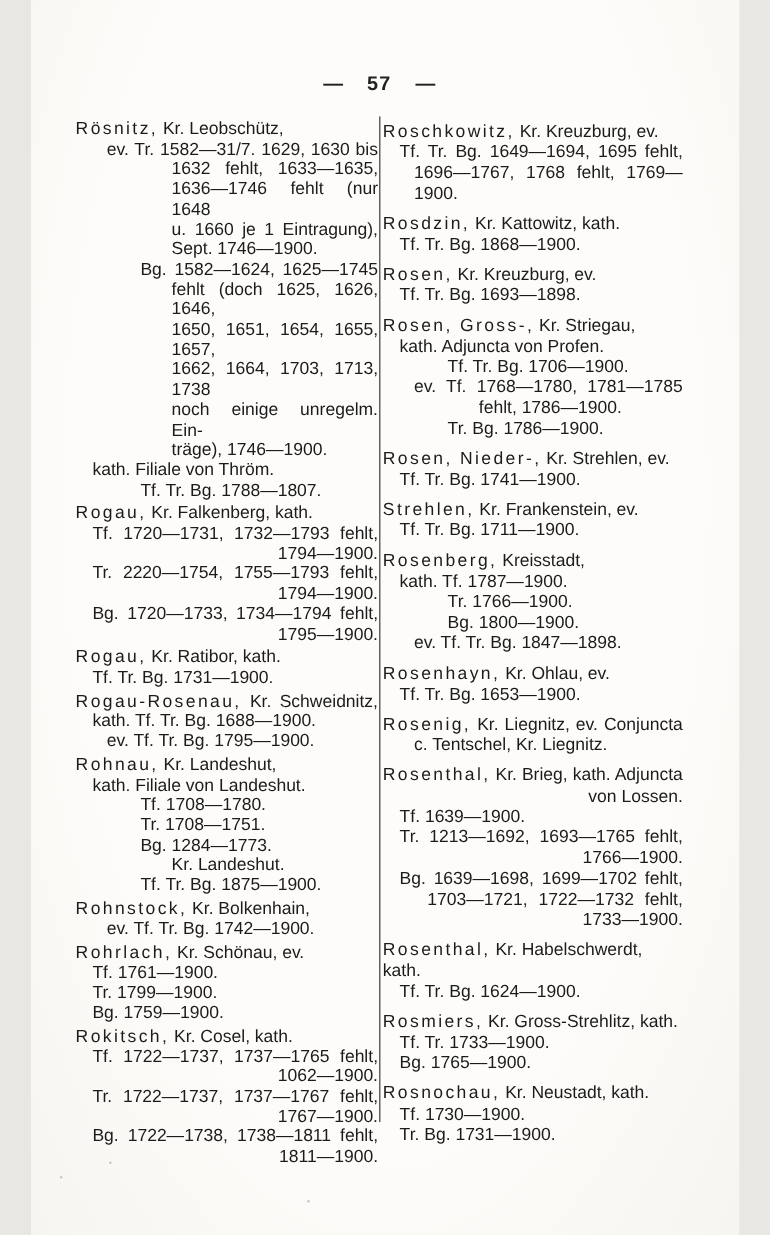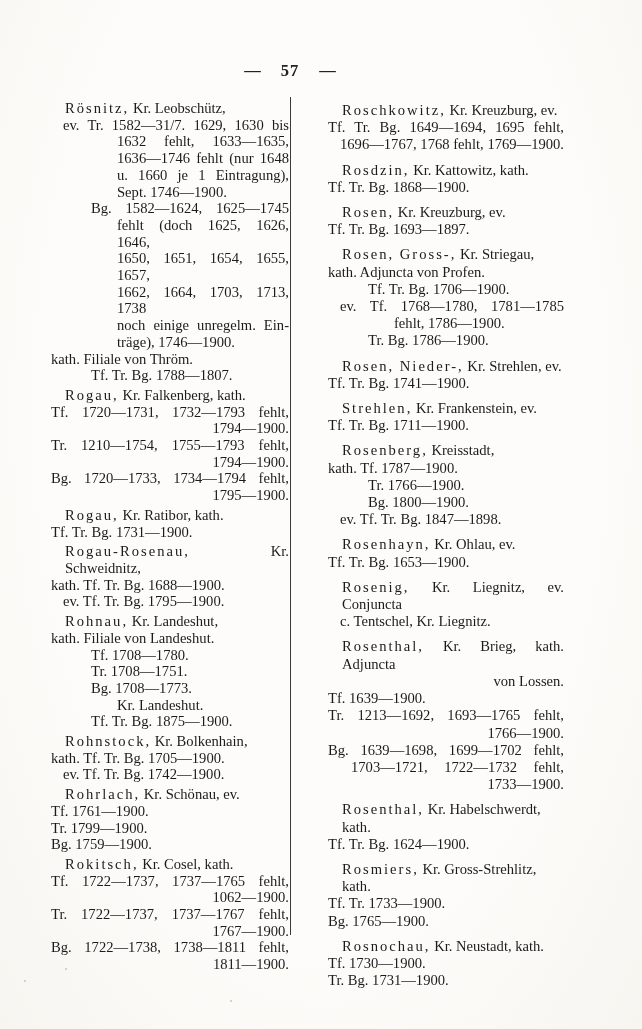--- a/index.html
+++ b/index.html
@@ -1,46 +1,46 @@
 <!DOCTYPE html>
 <html><head>
 <meta charset="utf-8">
 <style>
   html,body{margin:0;padding:0;background:#e9e7e2;}
   .page{
     position:relative;
-    width:642px;height:1029px;
+    width:590px;height:1029px;
     margin:0 auto;
     background:#fcfbf8;
     background-image:radial-gradient(ellipse at 50% 40%, #fdfcfa 60%, #f7f5f0 100%);
-    font-family:Liberation Serif, serif;
+    font-family:Liberation Sans, sans-serif;
     color:#1b1b1b;
     overflow:hidden;
   }
   .header{
     position:absolute;top:61px;left:0;width:580px;
     text-align:center;font-size:16.5px;font-weight:bold;
     color:#222;
   }
   .header .dash{letter-spacing:0;padding:0 2px;}
   .header .num{margin:0 18px;letter-spacing:1px;}
   .divider{
     position:absolute;left:290px;top:97px;width:1.4px;height:838px;
     background:#3b3b3b;
   }
   .col{position:absolute;font-size:14.6px;}
   .col-left{left:37px;top:100px;width:252px;}
-  .col-right{left:314px;top:102px;width:250px;}
+  .col-right{left:293px;top:102px;width:250px;}
   .ln{line-height:16.7px;white-space:normal;}
   .col-right .ln{line-height:17.2px;}
   .col-left .entry + .entry{margin-top:3px;}
   .col-right .entry + .entry{margin-top:8px;}
   .head{letter-spacing:2px;}
   .j{text-align:justify;text-align-last:justify;}
-  .i0{padding-left:0;margin-left:28px;}
+  .i0{padding-left:0;}
   .i1{padding-left:14px;}
   .i2{padding-left:26px;}
   .i3{padding-left:37px;text-align:right;}
   .i4{padding-left:54px;}
   .i5{padding-left:80px;}
   .speck{position:absolute;width:2px;height:2px;border-radius:50%;background:#777;opacity:.4;}
 </style>
 </head>
 <body>
 
@@ -66,46 +66,45 @@
         <div class="ln i5 j">1662, 1664, 1703, 1713, 1738</div>
         <div class="ln i5 j">noch einige unregelm. Ein-</div>
         <div class="ln i5">träge), 1746—1900.</div>
         <div class="ln i1">kath. Filiale von Thröm.</div>
         <div class="ln i4">Tf. Tr. Bg. 1788—1807.</div>
       </div>
       <div class="entry">
         <div class="ln i0"><span class="head">Rogau,</span> Kr. Falkenberg, kath.</div>
         <div class="ln i1 j">Tf. 1720—1731, 1732—1793 fehlt,</div>
         <div class="ln i3">1794—1900.</div>
-        <div class="ln i1 j">Tr. 1210—1754, 1755—1793 fehlt,</div>
+        <div class="ln i1 j">Tr. 2220—1754, 1755—1793 fehlt,</div>
         <div class="ln i3">1794—1900.</div>
         <div class="ln i1 j">Bg. 1720—1733, 1734—1794 fehlt,</div>
         <div class="ln i3">1795—1900.</div>
       </div>
       <div class="entry">
         <div class="ln i0"><span class="head">Rogau,</span> Kr. Ratibor, kath.</div>
         <div class="ln i1">Tf. Tr. Bg. 1731—1900.</div>
       </div>
       <div class="entry">
         <div class="ln i0 j"><span class="head">Rogau-Rosenau,</span> Kr. Schweidnitz,</div>
         <div class="ln i1">kath. Tf. Tr. Bg. 1688—1900.</div>
         <div class="ln i2">ev. Tf. Tr. Bg. 1795—1900.</div>
       </div>
       <div class="entry">
         <div class="ln i0"><span class="head">Rohnau,</span> Kr. Landeshut,</div>
         <div class="ln i1">kath. Filiale von Landeshut.</div>
         <div class="ln i4">Tf. 1708—1780.</div>
         <div class="ln i4">Tr. 1708—1751.</div>
-        <div class="ln i4">Bg. 1708—1773.</div>
+        <div class="ln i4">Bg. 1284—1773.</div>
         <div class="ln i5">Kr. Landeshut.</div>
         <div class="ln i4">Tf. Tr. Bg. 1875—1900.</div>
       </div>
       <div class="entry">
         <div class="ln i0"><span class="head">Rohnstock,</span> Kr. Bolkenhain,</div>
-        <div class="ln i1">kath. Tf. Tr. Bg. 1705—1900.</div>
         <div class="ln i2">ev. Tf. Tr. Bg. 1742—1900.</div>
       </div>
       <div class="entry">
         <div class="ln i0"><span class="head">Rohrlach,</span> Kr. Schönau, ev.</div>
         <div class="ln i1">Tf. 1761—1900.</div>
         <div class="ln i1">Tr. 1799—1900.</div>
         <div class="ln i1">Bg. 1759—1900.</div>
       </div>
       <div class="entry">
         <div class="ln i0"><span class="head">Rokitsch,</span> Kr. Cosel, kath.</div>
@@ -122,21 +121,21 @@
         <div class="ln i0"><span class="head">Roschkowitz,</span> Kr. Kreuzburg, ev.</div>
         <div class="ln i1 j">Tf. Tr. Bg. 1649—1694, 1695 fehlt,</div>
         <div class="ln i2 j">1696—1767, 1768 fehlt, 1769—1900.</div>
       </div>
       <div class="entry">
         <div class="ln i0"><span class="head">Rosdzin,</span> Kr. Kattowitz, kath.</div>
         <div class="ln i1">Tf. Tr. Bg. 1868—1900.</div>
       </div>
       <div class="entry">
         <div class="ln i0"><span class="head">Rosen,</span> Kr. Kreuzburg, ev.</div>
-        <div class="ln i1">Tf. Tr. Bg. 1693—1897.</div>
+        <div class="ln i1">Tf. Tr. Bg. 1693—1898.</div>
       </div>
       <div class="entry">
         <div class="ln i0"><span class="head">Rosen, Gross-,</span> Kr. Striegau,</div>
         <div class="ln i1">kath. Adjuncta von Profen.</div>
         <div class="ln i4">Tf. Tr. Bg. 1706—1900.</div>
         <div class="ln i2 j">ev. Tf. 1768—1780, 1781—1785</div>
         <div class="ln i5">fehlt, 1786—1900.</div>
         <div class="ln i4">Tr. Bg. 1786—1900.</div>
       </div>
       <div class="entry">

